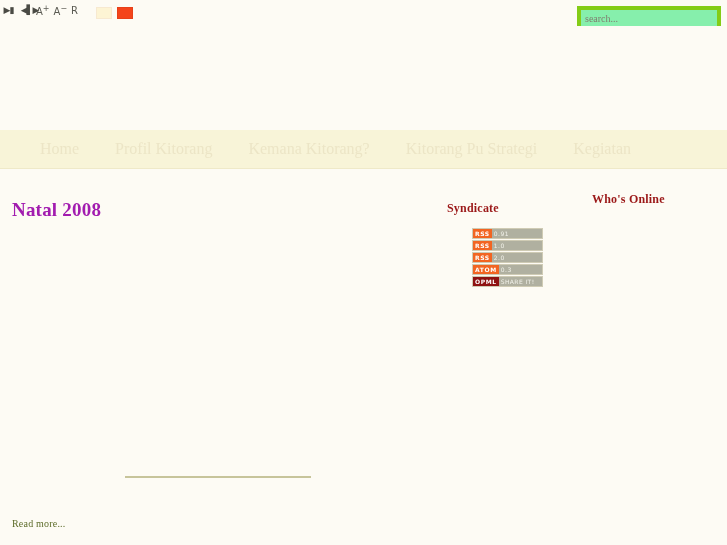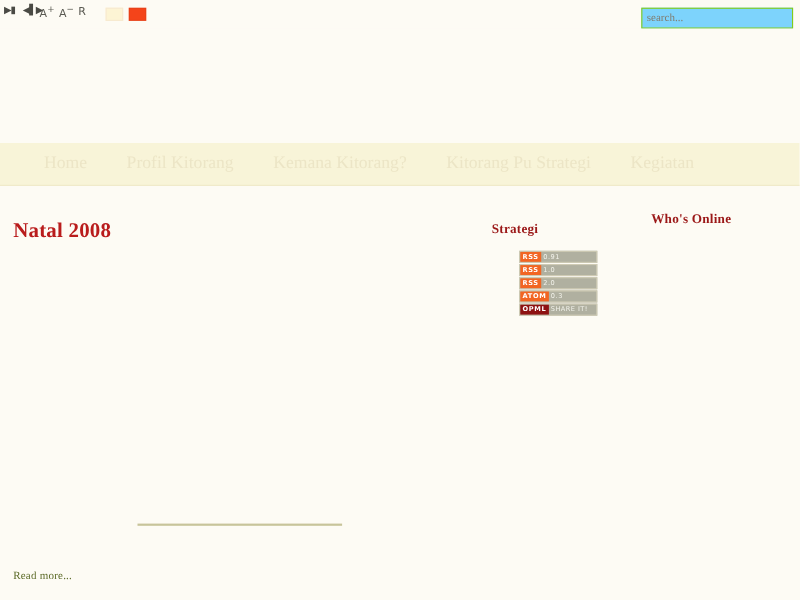--- a/index.html
+++ b/index.html
@@ -60,22 +60,22 @@
 
   
   #search-wrap {
     position: absolute;
     right: 6px; top: 6px;
   }
   #search-input {
     width: 128px;
     height: 13px;
     padding: 2px 4px;
-    border: 1px solid #84cc16;
-    background: #7dd3fc;
+    border: 4px solid #84cc16;
+    background: #86efac;
     font-family: "Liberation Serif", serif;
     font-size: 10px;
     color: #6d6a5e;
     outline: none;
     box-sizing: content-box;
   }
   #search-input::placeholder { color: #807d70; opacity: 1; }
 
   
   #header-band {
@@ -122,21 +122,21 @@
     position: absolute;
     left: 0; top: 0;
     width: 430px;
     height: 377px;
   }
   #page-title {
     position: absolute;
     left: 12px; top: 18px;
     font-size: 19px;
     font-weight: bold;
-    color: #b91c1c;
+    color: #a21caf;
     letter-spacing: 0.2px;
   }
   #article-title {
     position: absolute;
     left: 116px; top: 52px;
     font-size: 10px;
     font-weight: bold;
     color: #2a2a22;
     letter-spacing: 0.3px;
     white-space: nowrap;
@@ -266,21 +266,21 @@
 
 <div id="content">
 
   <div id="main-col">
     <h1 id="page-title">Natal 2008</h1>
     <div id="article-body"></div>
     <a id="read-more" href="#">Read more...</a>
   </div>
 
   <div id="syndicate-col">
-    <div class="module-title">Strategi</div>
+    <div class="module-title">Syndicate</div>
 
     <div id="feed-badges">
       <div class="feed-badge">
         <span class="tag">RSS</span>
         <span class="ver">0.91</span>
       </div>
       <div class="feed-badge">
         <span class="tag">RSS</span>
         <span class="ver">1.0</span>
       </div>

